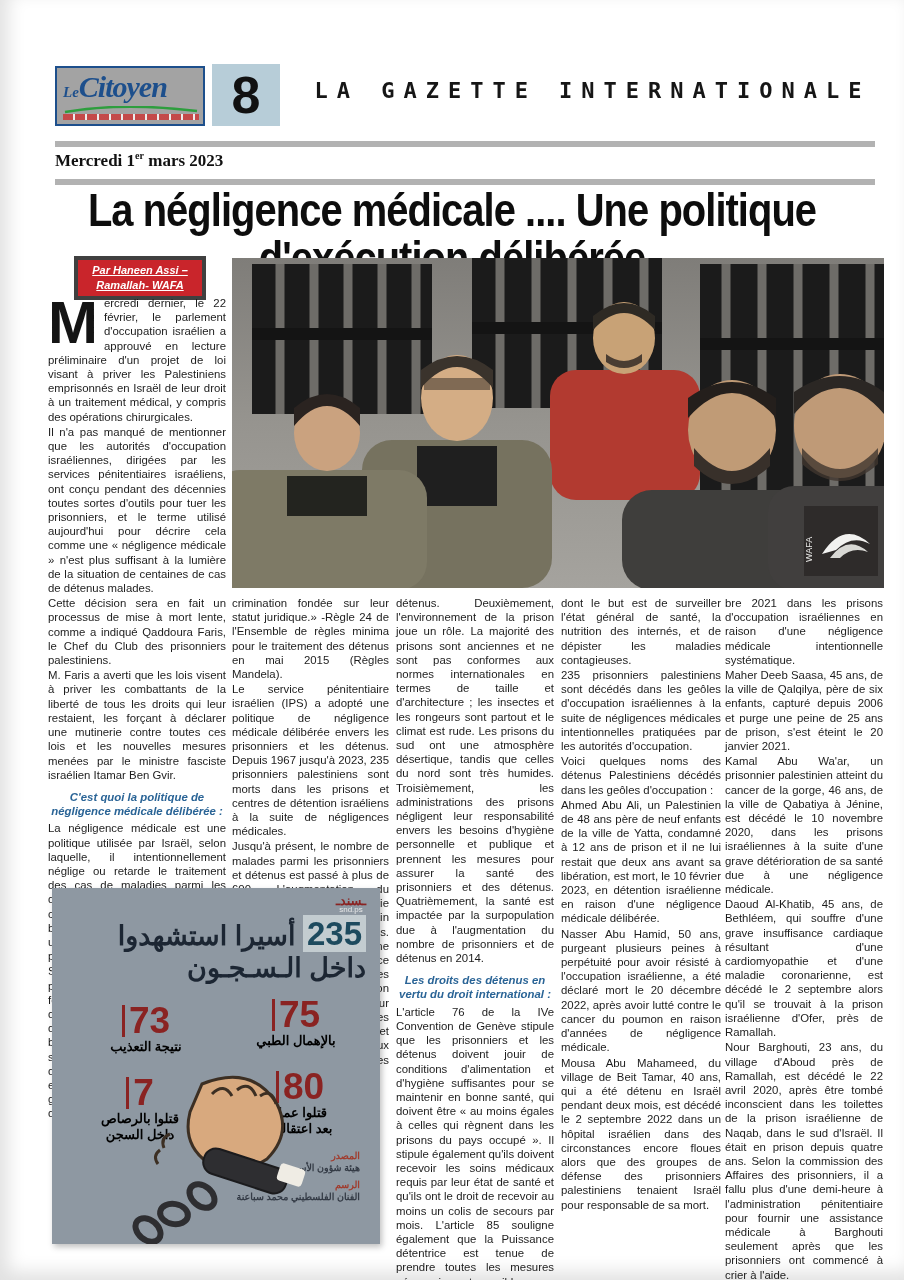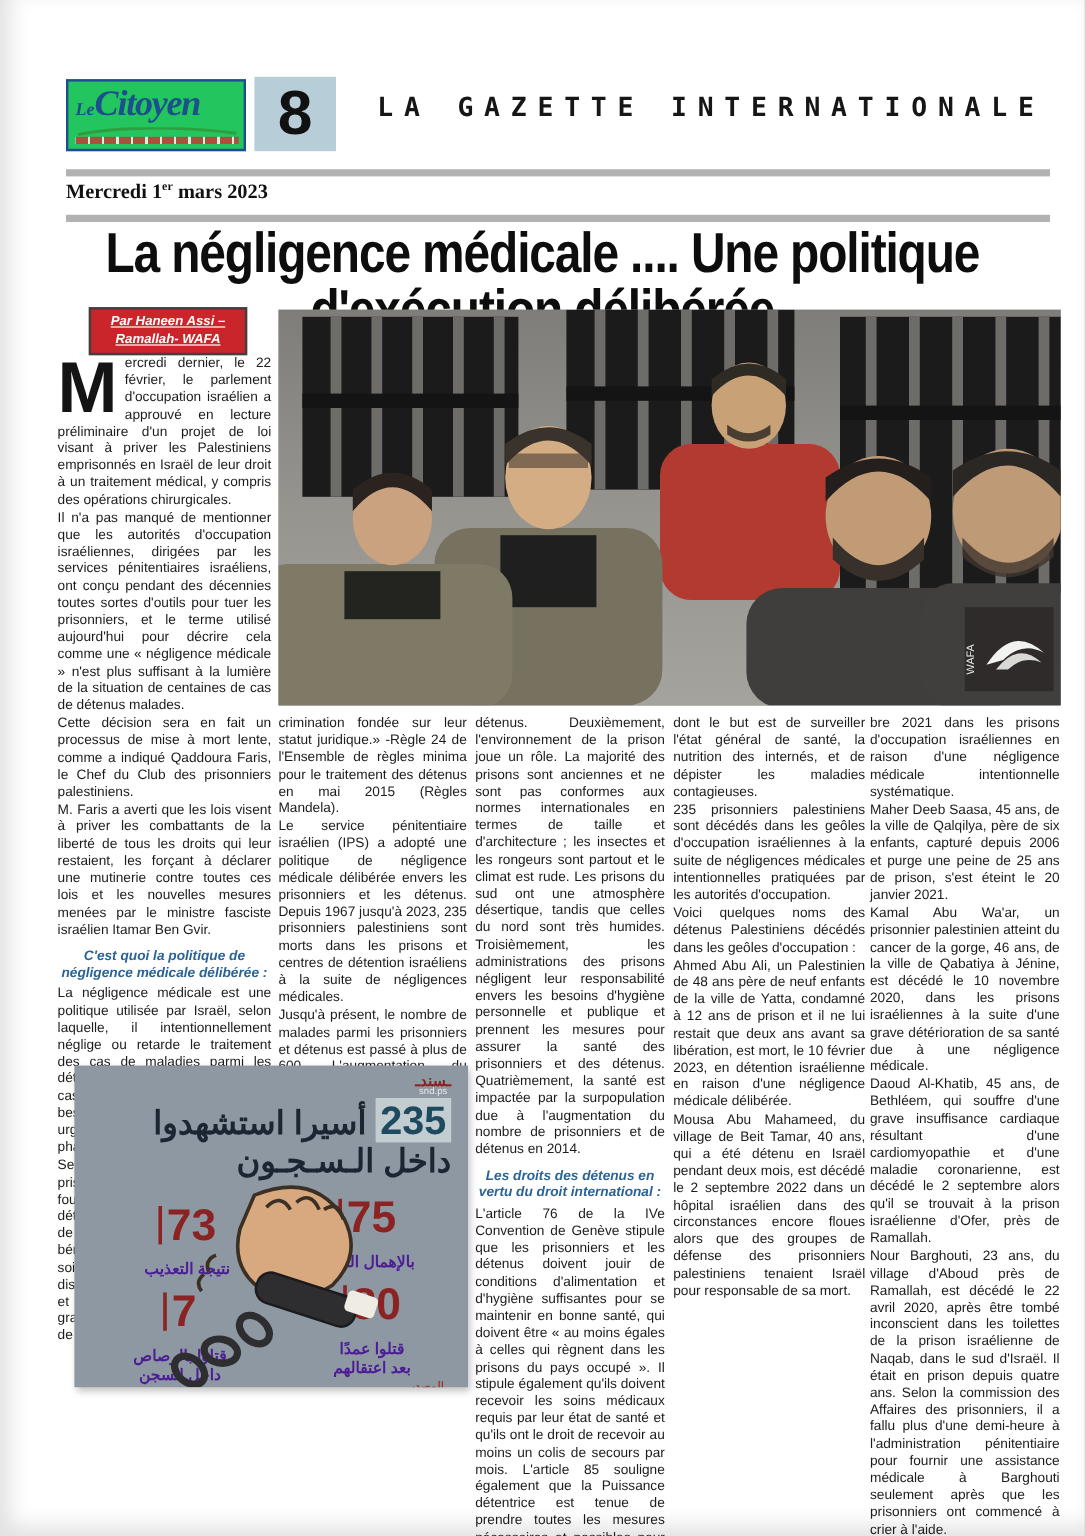--- a/index.html
+++ b/index.html
@@ -1,63 +1,63 @@
 <!DOCTYPE html>
 <html lang="fr"><head>
 <meta charset="utf-8">
 <style>
   html,body{margin:0;padding:0;}
   body{background:#c9c9c7;font-family:"Liberation Sans",sans-serif;}
   .page{position:relative;width:904px;height:1280px;background:#ffffff;margin:0 auto;overflow:hidden;
         box-shadow:inset 8px -8px 18px rgba(0,0,0,.12);}
   
-  .logo-box{position:absolute;left:55px;top:66px;width:150px;height:60px;background:#22c55e;border:2px solid #1d4f8c;box-sizing:border-box;}
+  .logo-box{position:absolute;left:55px;top:66px;width:150px;height:60px;background:#a3a3a3;border:2px solid #1d4f8c;box-sizing:border-box;}
   .logo-line{font-family:"Liberation Serif",serif;font-style:italic;font-weight:bold;color:#1d4f8c;padding:2px 4px 0 6px;white-space:nowrap;}
   .logo-le{font-size:15px;}
   .logo-name{font-size:30px;letter-spacing:-1px;}
   .logo-swoosh{position:absolute;left:6px;top:38px;width:136px;height:8px;}
   .logo-tagline{position:absolute;left:6px;bottom:4px;width:136px;height:6px;background:repeating-linear-gradient(90deg,#c33 0 10px,#fff 10px 12px);opacity:.8;}
   .pagenum-box{position:absolute;left:212px;top:64px;width:68px;height:62px;background:#b7cdd8;display:flex;align-items:center;justify-content:center;}
   .pagenum{font-size:52px;font-weight:800;color:#111;font-family:"Liberation Sans",sans-serif;}
   .section-title{position:absolute;left:310px;top:78px;width:565px;text-align:center;font-family:"DejaVu Sans Mono",monospace;font-size:22px;font-weight:600;letter-spacing:9px;color:#161616;white-space:nowrap;}
   .rule{position:absolute;left:55px;width:820px;height:6px;background:#b2b2b2;}
   .rule1{top:141px;} .rule2{top:179px;}
   .dateline{position:absolute;left:55px;top:150px;font-family:"Liberation Serif",serif;font-weight:bold;font-size:17px;color:#111;}
   .dateline sup{font-size:10px;}
   
   .headline{position:absolute;left:0;top:186px;width:904px;text-align:center;color:#0d0d0d;font-weight:800;
             font-size:42px;line-height:43px;letter-spacing:-1px;transform:scale(.95,1.12);transform-origin:center top;}
   
-  .byline{position:absolute;left:74px;top:256px;width:132px;background:#c9252b;border:2px solid #404040;
+  .byline{position:absolute;left:74px;top:256px;width:132px;background:#c9252b;border:4px solid #404040;
           color:#fff;font-size:11px;font-weight:bold;font-style:italic;text-align:center;line-height:15px;padding:3px 2px;box-sizing:border-box;}
   .byline span{text-decoration:underline;display:block;}
   
   .photo{position:absolute;left:232px;top:258px;width:652px;height:330px;background:#8e8c88;overflow:hidden;}
   
   .col{position:absolute;font-size:11.4px;line-height:14.2px;color:#1c1c1c;text-align:justify;}
   .col p{margin:0 0 1px 0;}
   .dropcap{float:left;font-size:60px;line-height:50px;font-weight:800;color:#141414;margin:2px 6px 0 0;}
   .h-blue{color:#2a6496;font-weight:bold;font-style:italic;text-align:center;margin:8px 0 3px 0 !important;}
   .h-red{color:#9e3b36;font-weight:bold;font-style:italic;text-align:center;margin:8px 0 3px 0 !important;}
   #col1{left:48px;top:296px;width:178px;}
   #col2{left:232px;top:596px;width:157px;}
   #col3{left:396px;top:596px;width:158px;}
   #col4{left:561px;top:596px;width:160px;}
   #col5{left:725px;top:596px;width:158px;}
   
-  .info{position:absolute;left:62px;top:888px;width:328px;height:268px;background:#8e98a2;overflow:hidden;
+  .info{position:absolute;left:52px;top:888px;width:328px;height:356px;background:#8e98a2;overflow:hidden;
         box-shadow:2px 3px 6px rgba(0,0,0,.25);}
   .info-logo{position:absolute;right:14px;top:8px;text-align:center;color:#e8e8e8;font-size:8px;line-height:9px;}
   .info-logo .glyph{color:#8a2322;font-weight:800;font-size:13px;letter-spacing:2px;display:block;}
   .info-head{position:absolute;right:14px;top:30px;width:300px;direction:rtl;text-align:right;color:#1c2633;font-weight:800;font-size:27px;line-height:32px;}
   .info-head .n235{color:#1d4a5e;background:#c3ccd0;padding:0 4px;font-size:33px;}
   .stat{position:absolute;direction:rtl;text-align:center;}
   .stat .num{color:#8a2322;font-weight:800;font-size:37px;line-height:34px;display:inline-block;vertical-align:middle;}
   .stat .tick{display:inline-block;vertical-align:middle;width:3px;height:32px;background:#8a2322;margin-right:4px;}
-  .stat .lbl{color:#4c1d95;font-weight:700;font-size:13px;line-height:16px;white-space:pre-line;margin-top:12px;}
+  .stat .lbl{color:#000000;font-weight:700;font-size:13px;line-height:16px;white-space:pre-line;margin-top:1px;}
   #stat73{left:34px;top:116px;width:120px;}
   #stat75{right:24px;top:110px;width:120px;}
   #stat7{left:28px;top:188px;width:120px;}
   #stat80{right:20px;top:182px;width:120px;}
   .credits{position:absolute;right:20px;top:262px;direction:rtl;text-align:right;font-size:9.5px;line-height:12px;}
   .credits .lab{color:#a03c2e;font-weight:800;display:block;}
   .credits .val{color:#343b46;font-weight:700;display:block;margin-bottom:5px;}
 </style>
 </head>
 <body>
@@ -200,20 +200,21 @@
     <p class="h-blue">Les droits des détenus en vertu du droit international :</p>
     <p>L'article 76 de la IVe Convention de Genève stipule que les prisonniers et les détenus doivent jouir de conditions d'alimentation et d'hygiène suffisantes pour se maintenir en bonne santé, qui doivent être « au moins égales à celles qui règnent dans les prisons du pays occupé ». Il stipule également qu'ils doivent recevoir les soins médicaux requis par leur état de santé et qu'ils ont le droit de recevoir au moins un colis de secours par mois. L'article 85 souligne également que la Puissance détentrice est tenue de prendre toutes les mesures nécessaires et possibles pour que les personnes protégées soient, dès le début de leur internement, être logés dans des bâtiments ou des locaux offrant toutes les garanties possibles contre l'humidité, et disposant d'une chaleur et d'un éclairage suffisants, ainsi que d'un espace de couchage et d'une ventilation suffisante.</p>
 
   </div>
 
   <div class="col" id="col4">
     <p>dont le but est de surveiller l'état général de santé, la nutrition des internés, et de dépister les maladies contagieuses.</p>
     <p>235 prisonniers palestiniens sont décédés dans les geôles d'occupation israéliennes à la suite de négligences médicales intentionnelles pratiquées par les autorités d'occupation.</p>
     <p>Voici quelques noms des détenus Palestiniens décédés dans les geôles d'occupation :</p>
     <p>Ahmed Abu Ali, un Palestinien de 48 ans père de neuf enfants de la ville de Yatta, condamné à 12 ans de prison et il ne lui restait que deux ans avant sa libération, est mort, le 10 février 2023, en détention israélienne en raison d'une négligence médicale délibérée.</p>
+    <p>Nasser Abu Hamid, 50 ans, purgeant plusieurs peines à perpétuité pour avoir résisté à l'occupation israélienne, a été déclaré mort le 20 décembre 2022, après avoir lutté contre le cancer du poumon en raison d'années de négligence médicale.</p>
     <p>Mousa Abu Mahameed, du village de Beit Tamar, 40 ans, qui a été détenu en Israël pendant deux mois, est décédé le 2 septembre 2022 dans un hôpital israélien dans des circonstances encore floues alors que des groupes de défense des prisonniers palestiniens tenaient Israël pour responsable de sa mort.</p>
 
   </div>
 
   <div class="col" id="col5">
     <p>bre 2021 dans les prisons d'occupation israéliennes en raison d'une négligence médicale intentionnelle systématique.</p>
     <p>Maher Deeb Saasa, 45 ans, de la ville de Qalqilya, père de six enfants, capturé depuis 2006 et purge une peine de 25 ans de prison, s'est éteint le 20 janvier 2021.</p>
     <p>Kamal Abu Wa'ar, un prisonnier palestinien atteint du cancer de la gorge, 46 ans, de la ville de Qabatiya à Jénine, est décédé le 10 novembre 2020, dans les prisons israéliennes à la suite d'une grave détérioration de sa santé due à une négligence médicale.</p>
     <p>Daoud Al-Khatib, 45 ans, de Bethléem, qui souffre d'une grave insuffisance cardiaque résultant d'une cardiomyopathie et d'une maladie coronarienne, est décédé le 2 septembre alors qu'il se trouvait à la prison israélienne d'Ofer, près de Ramallah.</p>
     <p>Nour Barghouti, 23 ans, du village d'Aboud près de Ramallah, est décédé le 22 avril 2020, après être tombé inconscient dans les toilettes de la prison israélienne de Naqab, dans le sud d'Israël. Il était en prison depuis quatre ans. Selon la commission des Affaires des prisonniers, il a fallu plus d'une demi-heure à l'administration pénitentiaire pour fournir une assistance médicale à Barghouti seulement après que les prisonniers ont commencé à crier à l'aide.</p>

